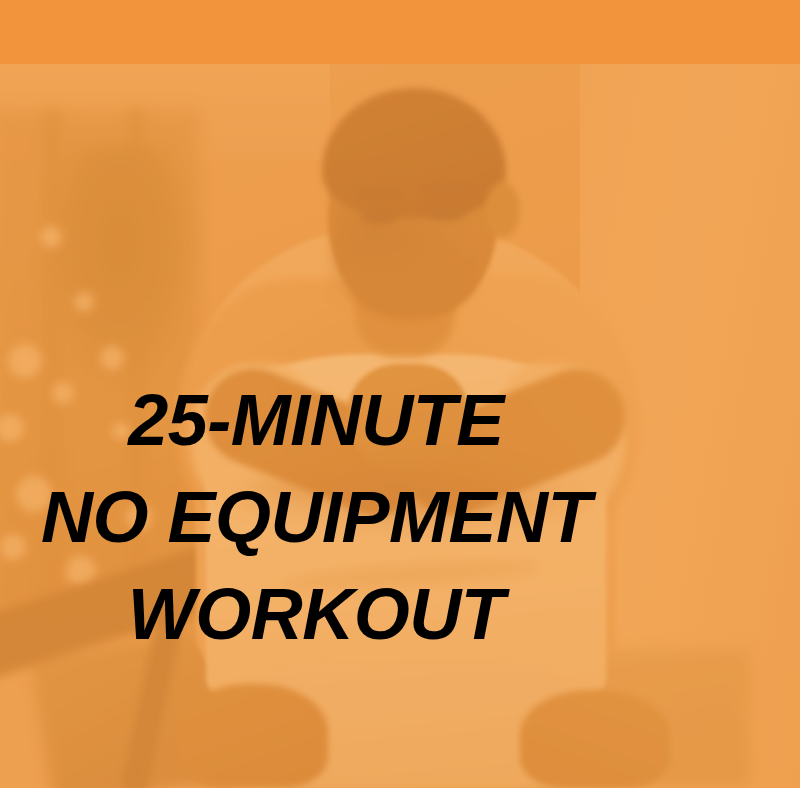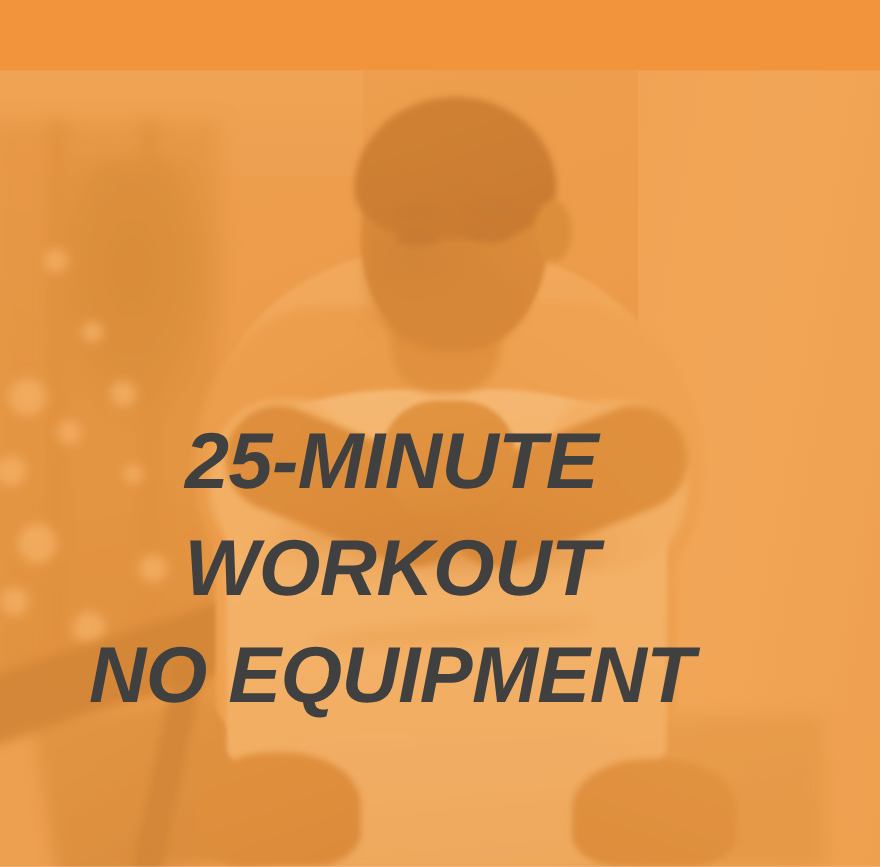--- a/index.html
+++ b/index.html
@@ -292,29 +292,28 @@
   }
 
   
   .headline {
     position: absolute;
     left: 0;
     top: 372px;
     width: 632px;
     z-index: 60;
     text-align: center;
-    color: #404040;
+    color: #000000;
     font-family: "Liberation Sans", sans-serif;
     font-weight: bold;
     font-style: italic;
     font-size: 72px;
     line-height: 97px;
     letter-spacing: -0.5px;
     pointer-events: none;
-    margin-left: 40px;
   }
   .headline .line { display: block; white-space: nowrap; }
 </style>
 </head>
 <body>
 
 <div id="card">
 
   <div class="top-band"></div>
 
@@ -377,17 +376,17 @@
     <div class="layer knee-l"></div>
     <div class="layer knee-r"></div>
 
     <div class="tint-multiply"></div>
     <div class="tint-screen"></div>
     <div class="tint-flat"></div>
   </div>
 
   <div class="headline">
     <span class="line">25-MINUTE</span>
+    <span class="line">NO EQUIPMENT</span>
     <span class="line">WORKOUT</span>
-    <span class="line">NO EQUIPMENT</span>
   </div>
 
 </div>
 
 </body></html>

